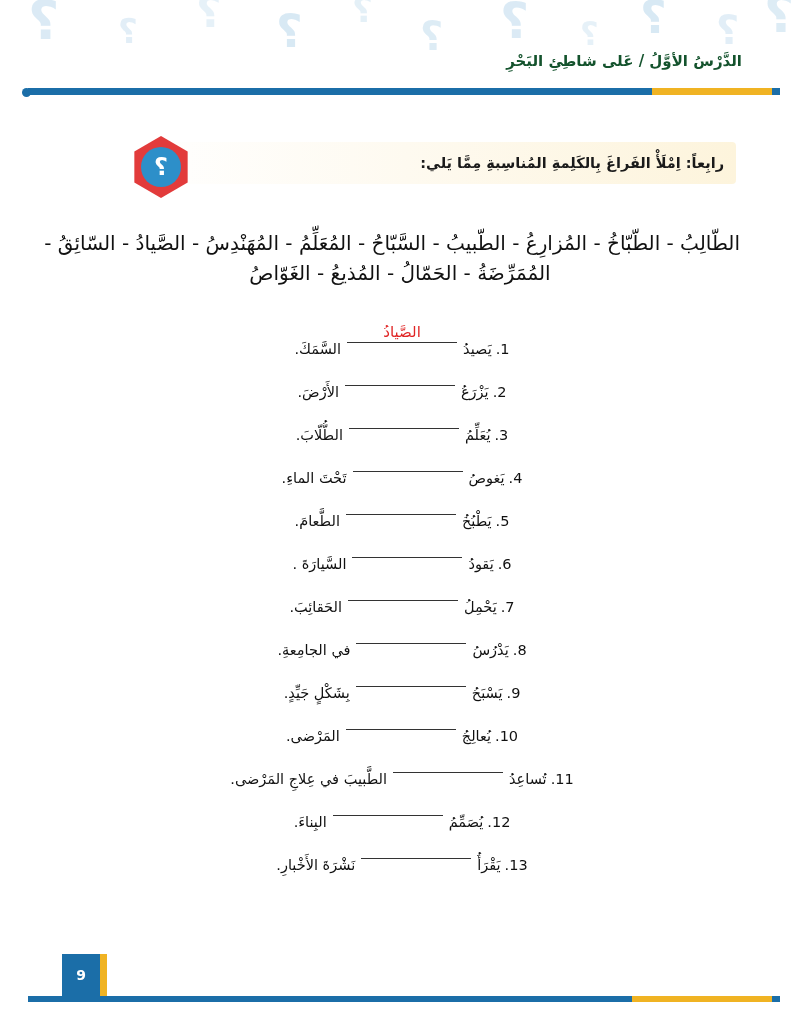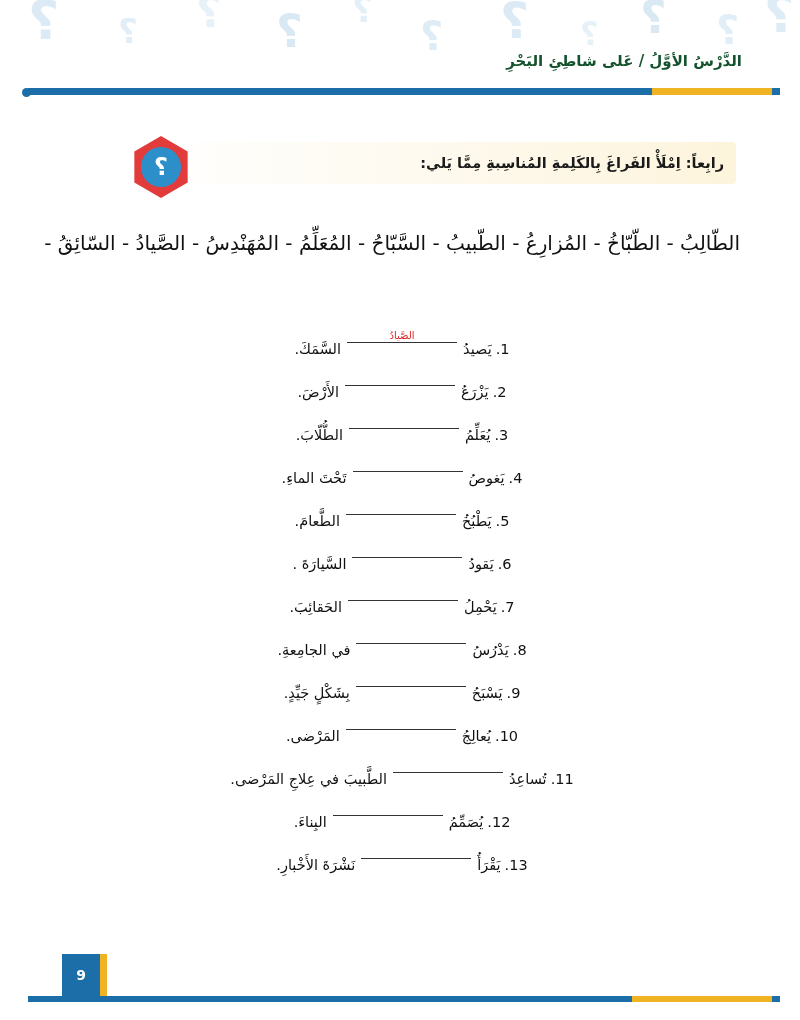--- a/index.html
+++ b/index.html
@@ -184,21 +184,21 @@
     bottom: 0;
     border-bottom: 1px solid #333333;
   }
   .q-blank-answer {
     position: absolute;
     left: 0;
     right: 0;
     bottom: 2px;
     text-align: center;
     color: #e02626;
-    font-size: 10px;
+    font-size: 15px;
     direction: rtl;
   }
   .q-post {
     white-space: nowrap;
     padding-left: 4px;
     direction: rtl;
     unicode-bidi: isolate;
     margin-top: 29px;
   }
 
@@ -270,20 +270,21 @@
   <div class="banner-text">رابِعاً: اِمْلَأْ الفَراغَ بِالكَلِمةِ المُناسِبةِ مِمَّا يَلي:</div>
 </div>
 <div class="badge">
   <div class="badge-hex">
     <div class="badge-inner">؟</div>
   </div>
 </div>
 
 <div class="wordbank">
   <div class="wordbank-line">الطّالِبُ - الطّبّاخُ - المُزارِعُ - الطّبيبُ - السَّبّاحُ - المُعَلِّمُ - المُهَنْدِسُ - الصَّيادُ - السّائِقُ -</div>
+  <div class="wordbank-line">المُمَرِّضَةُ - الحَمّالُ - المُذيعُ - الغَوّاصُ</div>
 </div>
 
 <div class="questions">
 
   <div class="q-row">
     <span class="q-num">1.</span>
     <span class="q-pre">يَصيدُ</span>
     <span class="q-blank">
         <span class="q-blank-answer">الصَّيادُ</span>
       </span>

